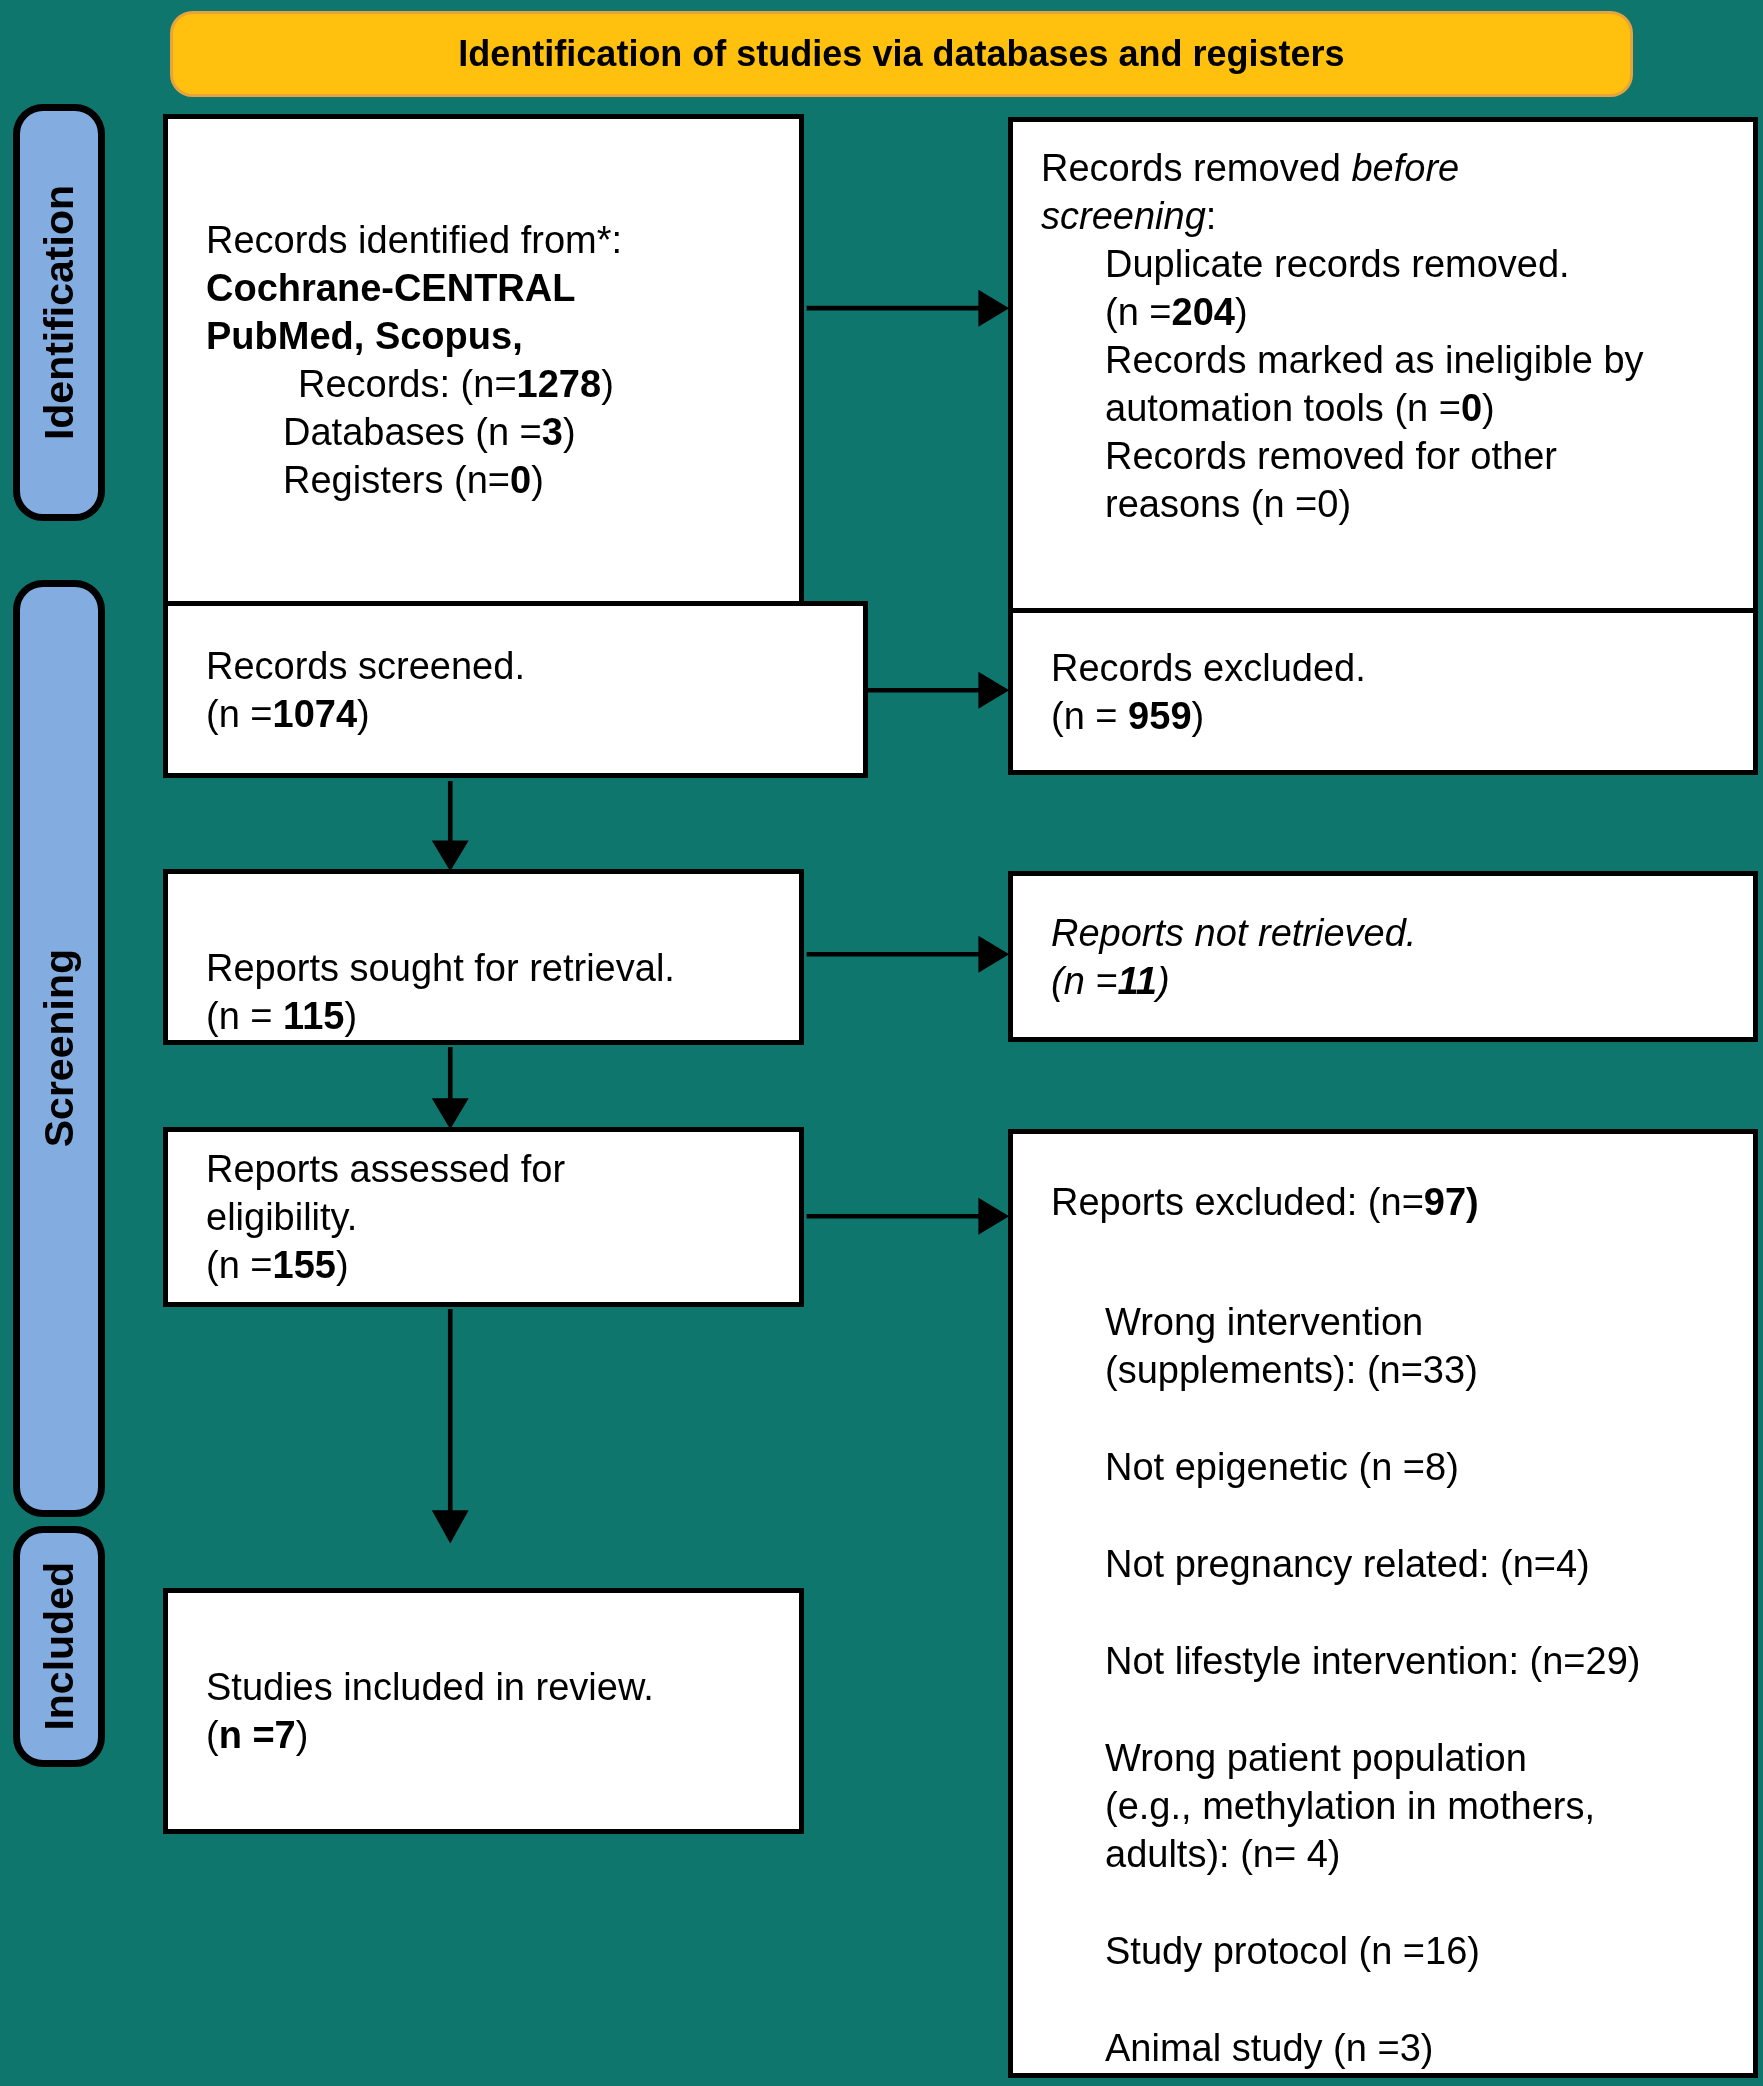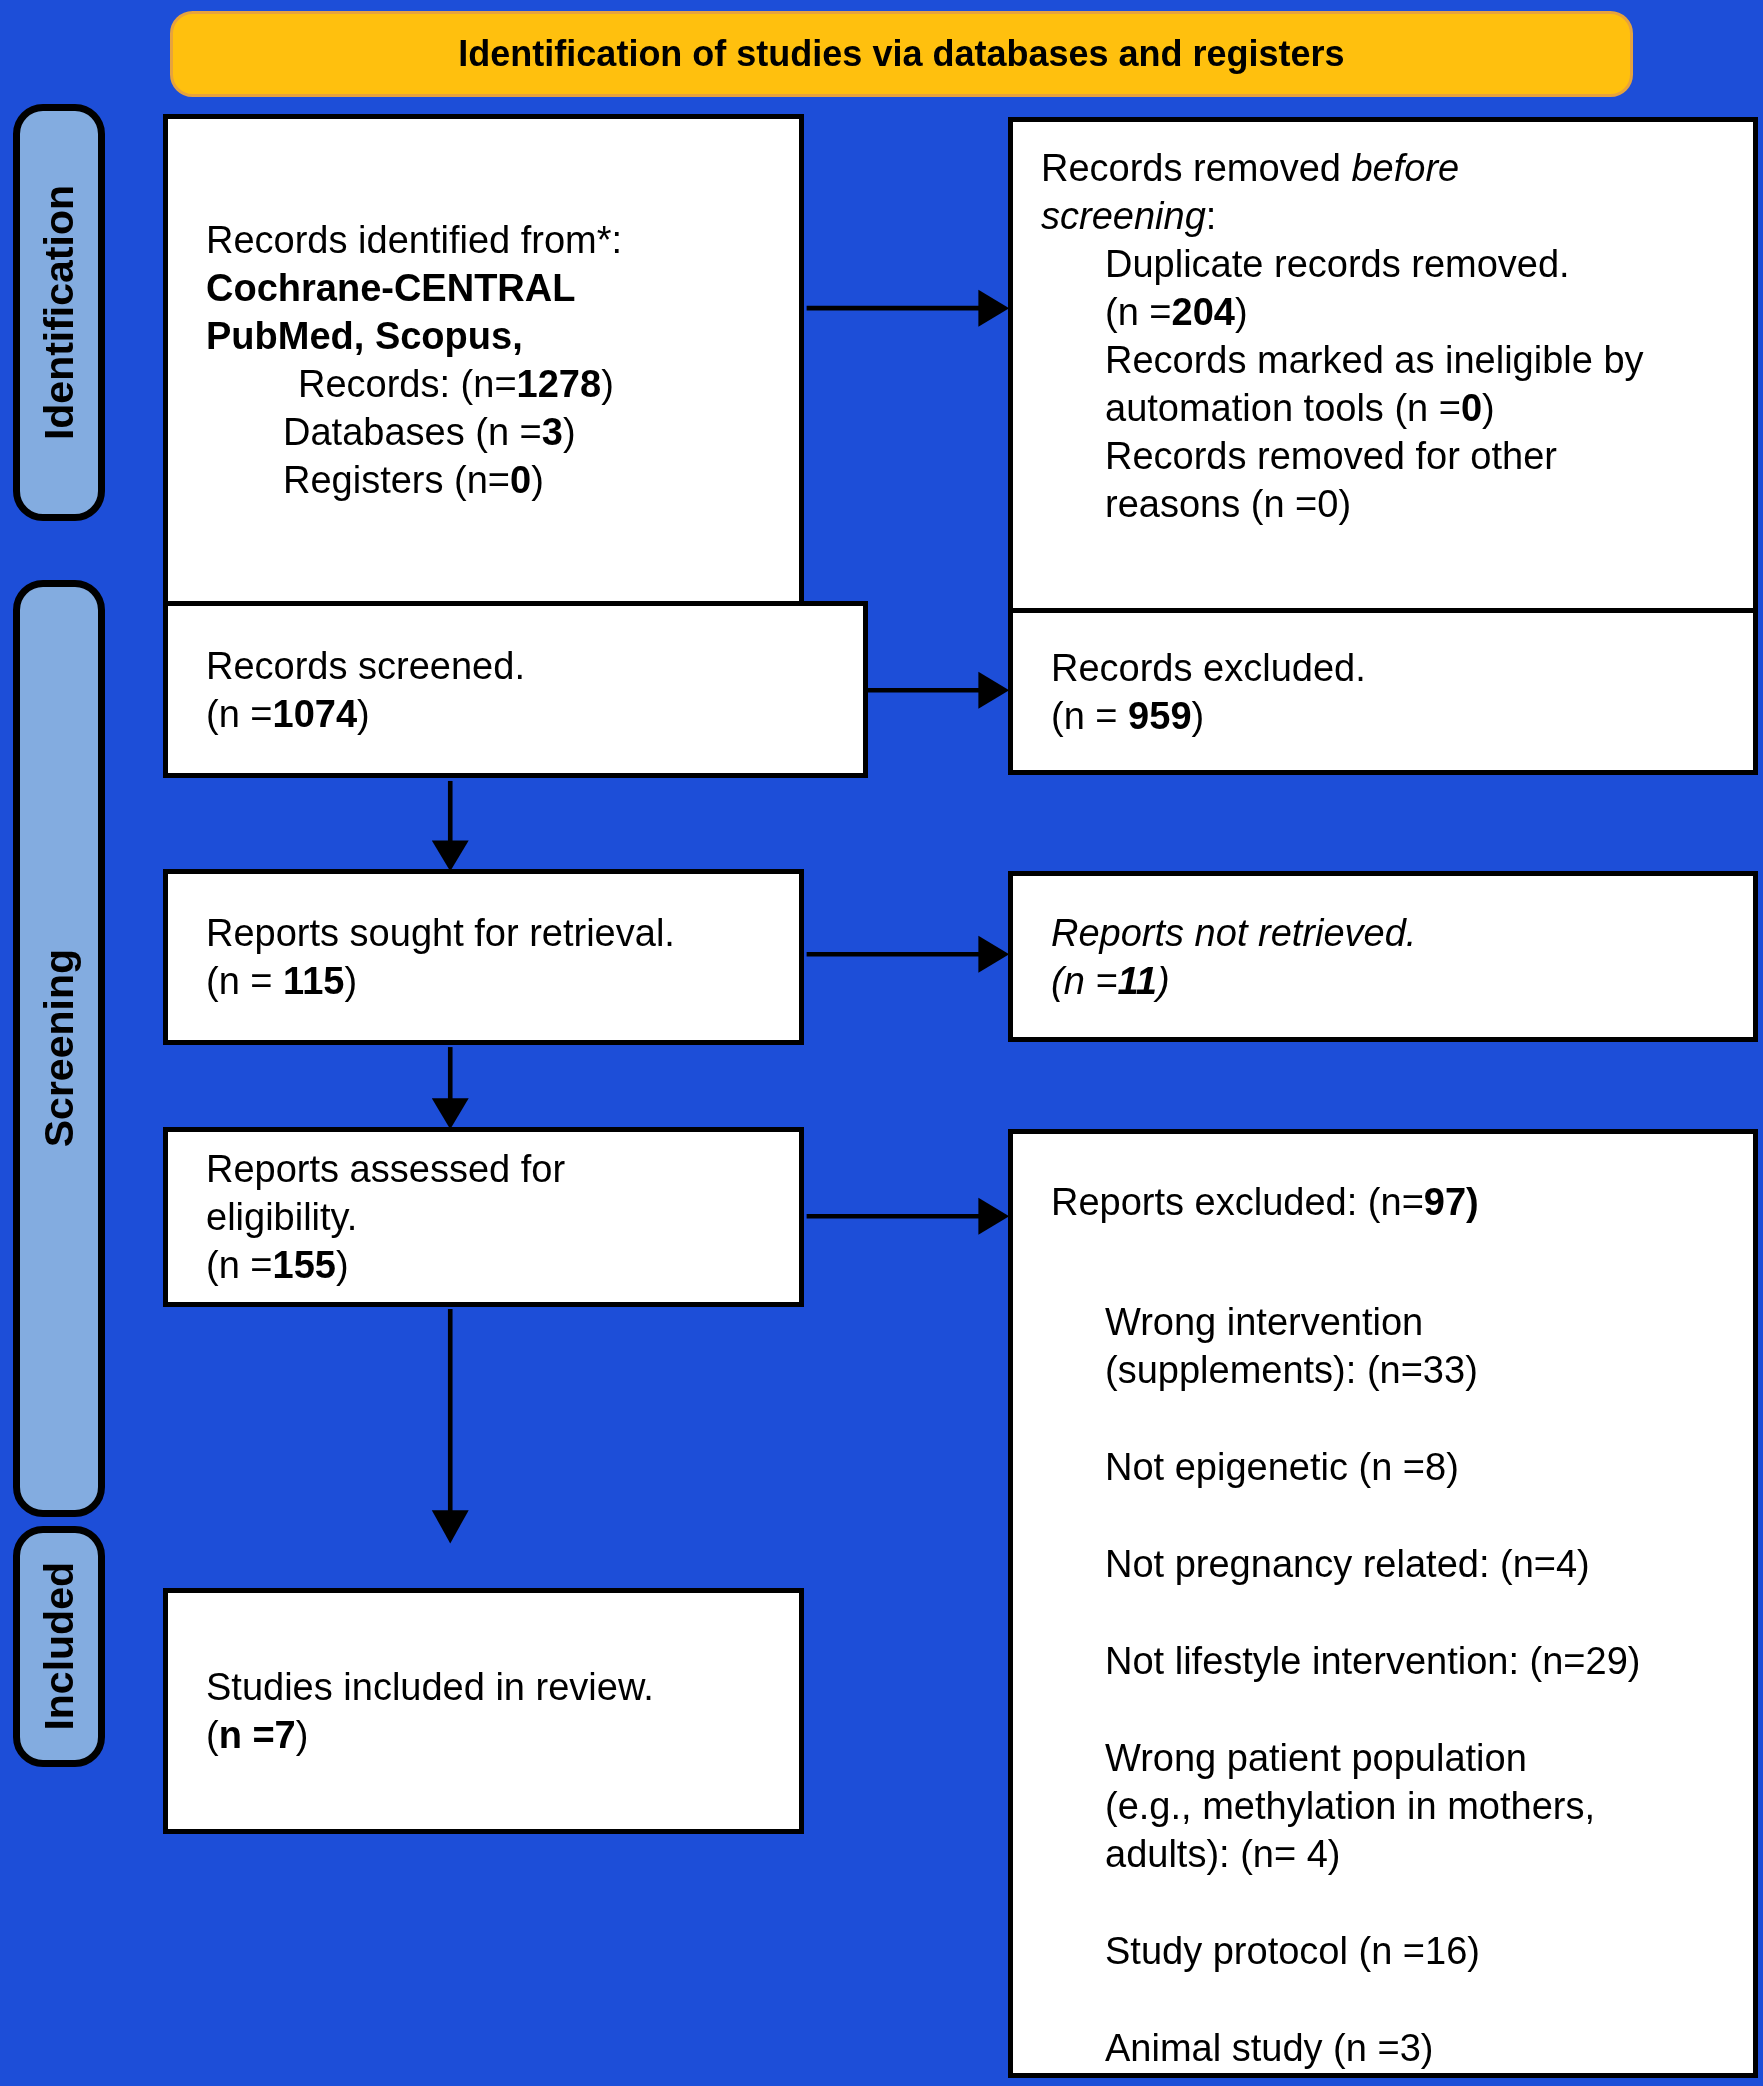--- a/index.html
+++ b/index.html
@@ -1,17 +1,17 @@
 <!DOCTYPE html>
 <html style="--banner-fill: #ffc00e; --banner-border: #e7a33c; --stage-fill: #83ace0; --stage-border: #000000; --box-border: #000000; --arrow-color: #000000;font-size:8.2px"><head>
 <meta charset="utf-8">
 <style>
   html,body{margin:0;padding:0;background:#ffffff;}
   .canvas{
-    position:relative;width:1764px;height:2087px;background:#1d4ed8;
+    position:relative;width:1764px;height:2087px;background:#0f766e;
     font-family:"Liberation Sans",sans-serif;color:#000;overflow:hidden;
   }
   
   .banner{
     position:absolute;left:170px;top:10.8px;width:1463px;height:86px;
     background:var(--banner-fill,#ffc00e);
     border:3.6px solid var(--banner-border,#e7a33c);
     border-radius:22.6px;box-sizing:border-box;
     display:flex;align-items:center;justify-content:center;
   }
@@ -46,21 +46,21 @@
   #box-identified{left:163px;top:114px;width:641px;height:510px;padding:97px 15.4px 10.3px 38px;}
   #box-identified .src{font-weight:bold;}
   #box-identified .ind{padding-left:77px;}
   #box-identified .ind2{padding-left:92px;}
 
   #box-removed{left:1008px;top:117px;width:750px;height:504px;padding:21.5px 15.4px 5.1px 28px;}
   #box-removed .item{padding-left:64px;}
 
   #box-screened{left:163px;top:601px;width:705px;height:177px;padding-left:38px;}
   #box-rexcluded{left:1008px;top:608px;width:750px;height:167px;padding-left:38px;}
-  #box-sought{left:163px;top:869px;width:641px;height:176px;padding-left:38px;}
+  #box-sought{left:163px;top:869px;width:641px;height:176px;padding-left:38px;justify-content:flex-end;}
   #box-notretrieved{left:1008px;top:871px;width:750px;height:171px;padding-left:38px;font-style:italic;}
   #box-assessed{left:163px;top:1127px;width:641px;height:180px;padding-left:38px;}
   #box-reports-excluded{left:1008px;top:1129px;width:750px;height:949px;padding:44px 15.4px 10.3px 38px;}
   #box-reports-excluded .title{margin-bottom:72px;}
   #box-reports-excluded .reason{padding-left:54px;margin-bottom:49px;margin-top:32px;}
   #box-included{left:163px;top:1541px;width:641px;height:246px;padding-left:38px;margin-top:47px;}
 
   
   .arrows{position:absolute;left:0;top:0;width:1764px;height:2087px;pointer-events:none;}
   .arrows line{stroke:var(--arrow-color,#000);stroke-width:9;}

